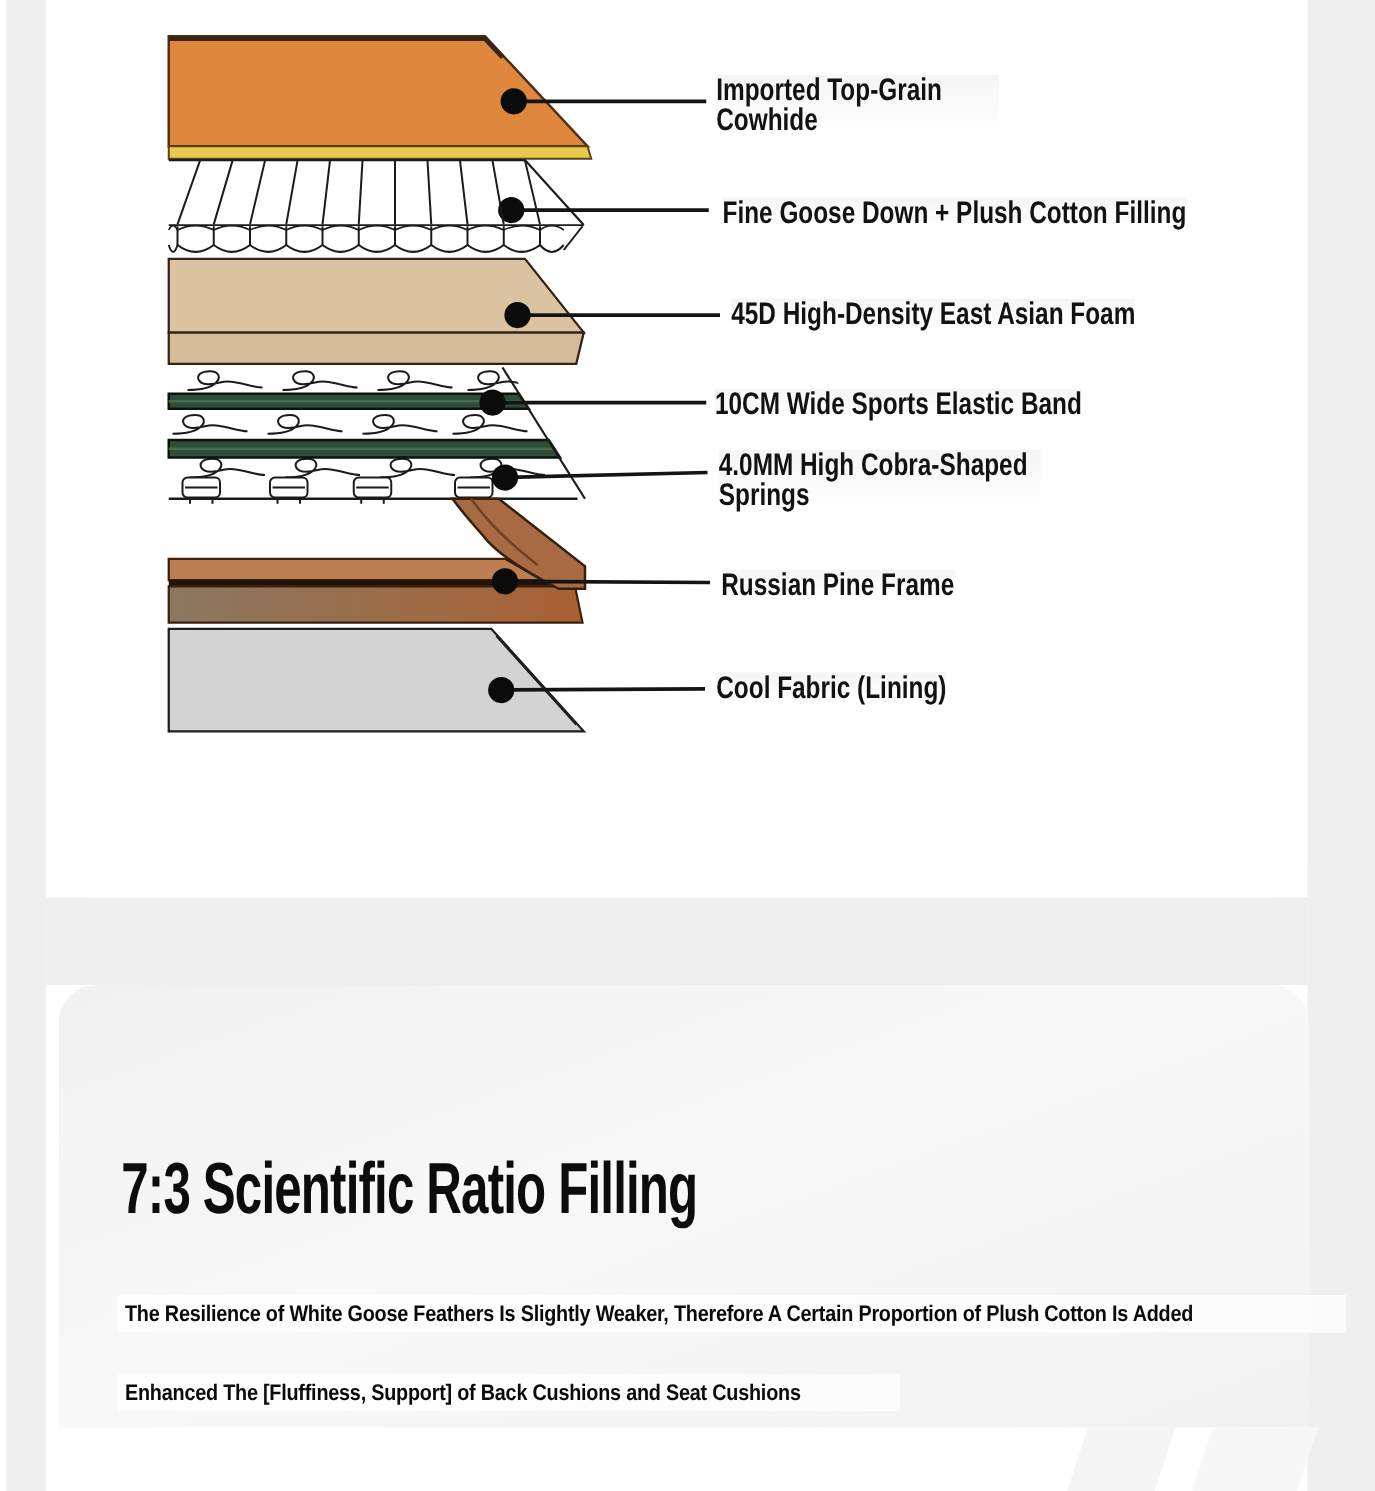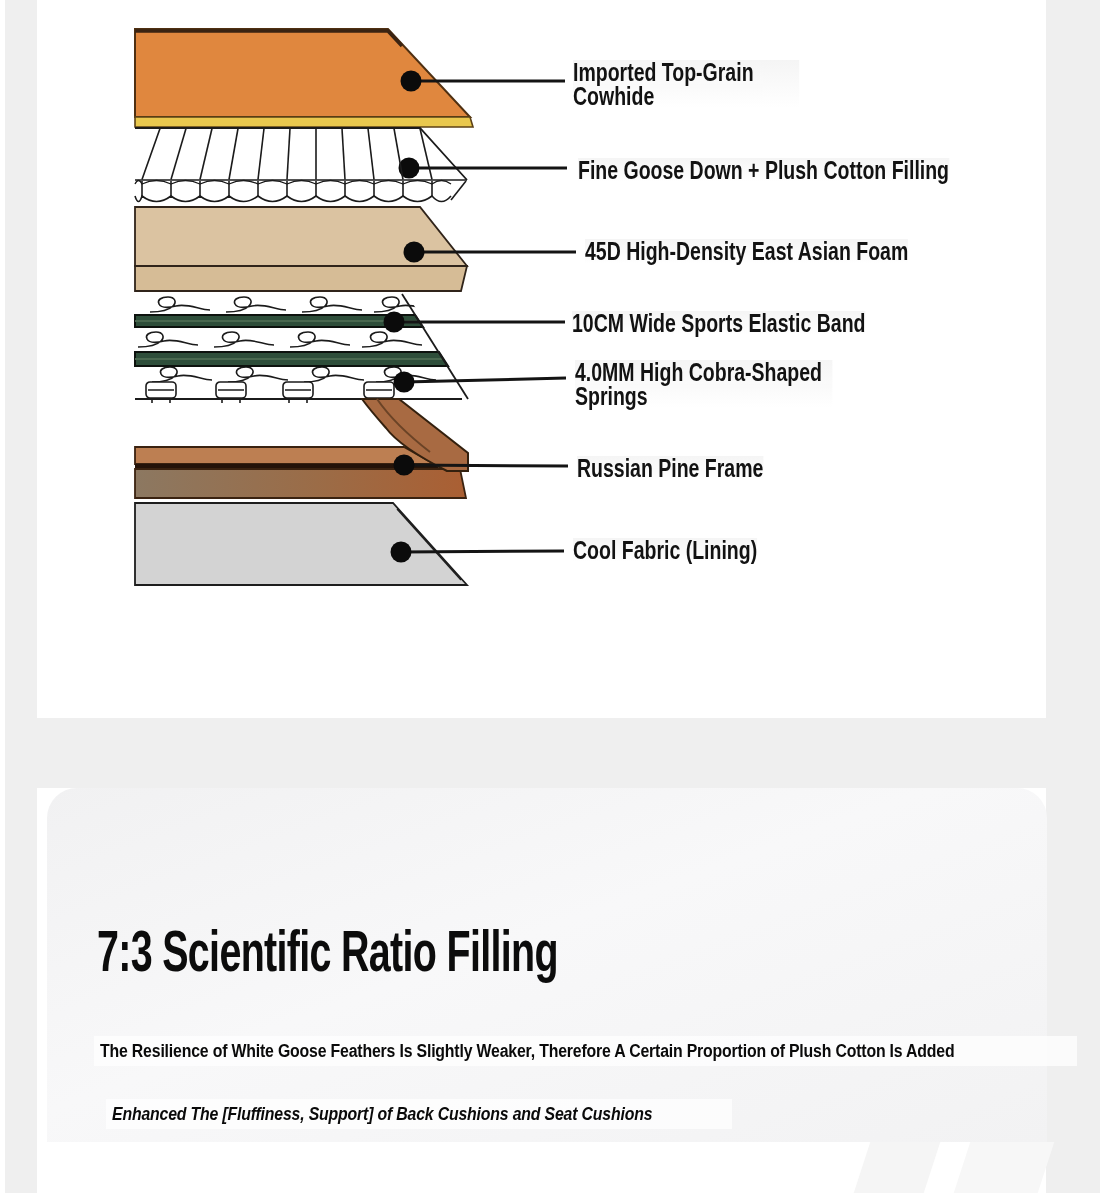--- a/index.html
+++ b/index.html
@@ -37,21 +37,21 @@
   }
   .para{
     position:absolute;z-index:3;height:30px;display:flex;align-items:center;
     background:rgba(255,255,255,.72);padding:0 6px;
   }
   .para span{
     font-weight:bold;font-size:18px;color:#0a0a0a;white-space:nowrap;
     transform:scaleX(.88);transform-origin:0 0;letter-spacing:-0.2px;
   }
   .para1{left:94px;top:1036px;}
-  .para2{left:106px;top:1099px;font-style:italic;}
+  .para2{left:94px;top:1099px;}
   .streak{position:absolute;background:#f5f5f5;transform:skewX(-18deg);z-index:1;}
   .s1{left:862px;top:1142px;width:70px;height:51px;}
   .s2{left:962px;top:1142px;width:84px;height:51px;background:#f7f7f7;}
 </style>
 </head>
 <body>
 
 <div class="gutter gutter-left"></div>
 <div class="gutter gutter-right"></div>
 <div class="gap-band"></div>

